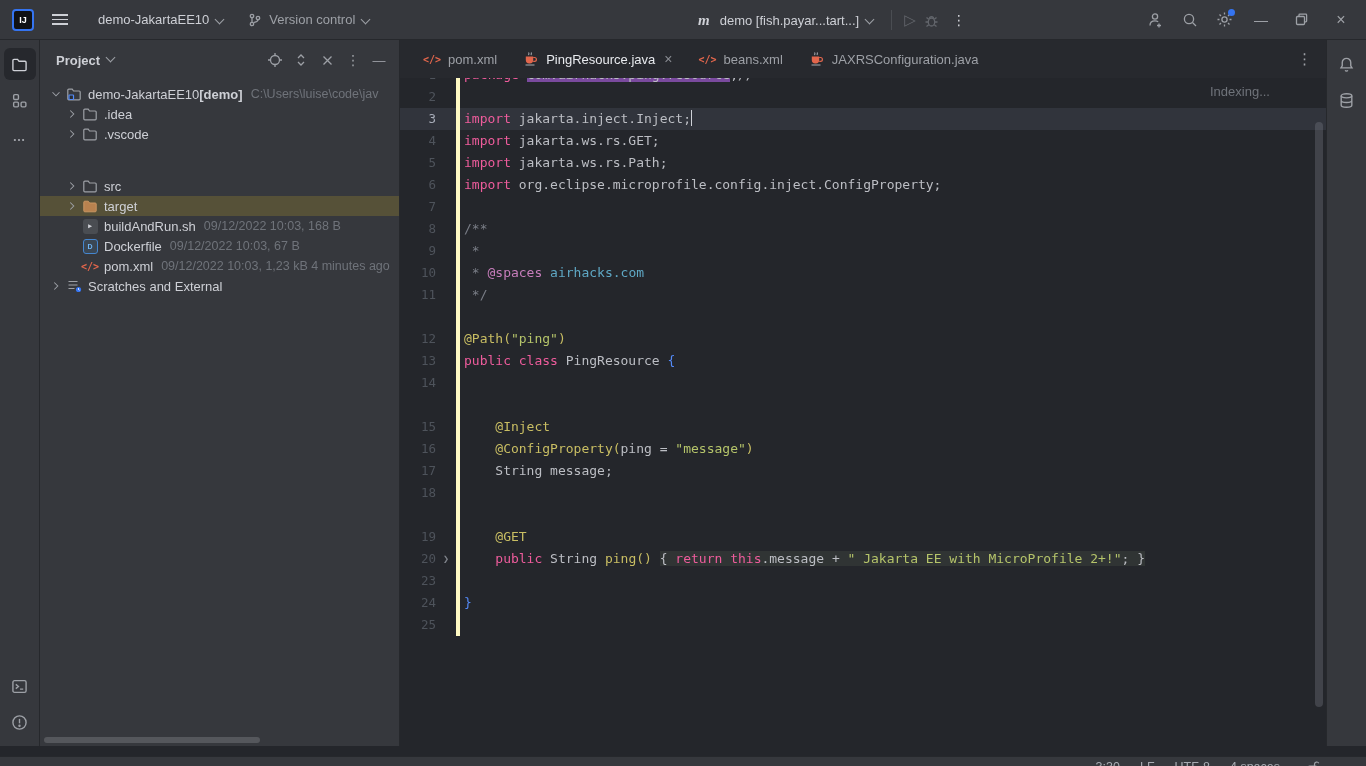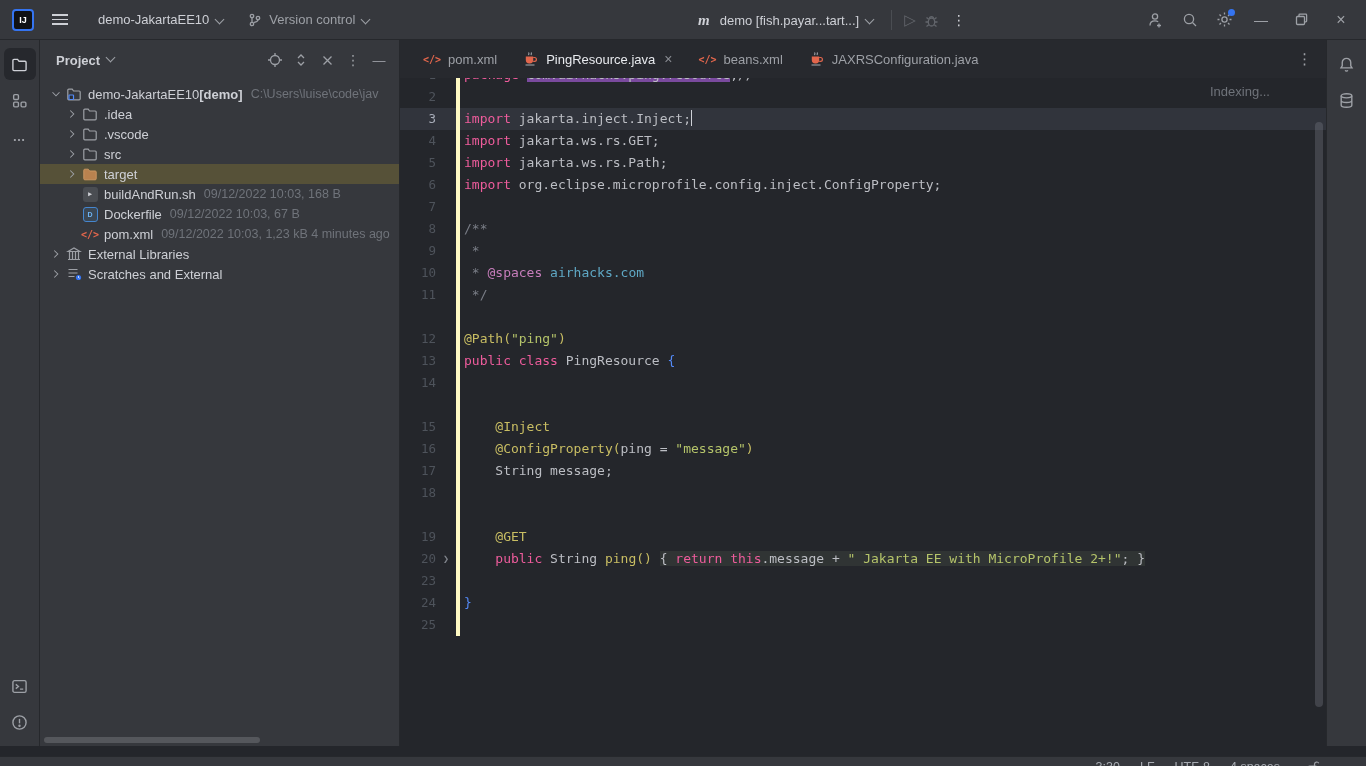--- a/index.html
+++ b/index.html
@@ -260,21 +260,21 @@
             </svg>
           </span>
     <span class="ticon">
             <svg width="16" height="16" viewBox="0 0 16 16" stroke="#9DA0A6" fill="none" stroke-width="1.2">
               <path d="M1.8 4.2a1 1 0 0 1 1-1h3.4l1.4 1.8h5.6a1 1 0 0 1 1 1v6.8a1 1 0 0 1-1 1H2.8a1 1 0 0 1-1-1z"></path>
             </svg>
           </span>
     <span class="tname">.vscode</span>
 
     </div>
-        <div class="trow" style="padding-left: 24px;">
+        <div class="trow" style="padding-left: 24px; margin-top: 32px;">
           <span class="tchev">
             <svg width="14" height="14" viewBox="0 0 16 16" stroke="#9DA0A6" fill="none" stroke-width="1.2">
               <path d="M6 4l4 4-4 4"></path>
             </svg>
           </span>
     <span class="ticon">
             <svg width="16" height="16" viewBox="0 0 16 16" stroke="#9DA0A6" fill="none" stroke-width="1.2">
               <path d="M1.8 4.2a1 1 0 0 1 1-1h3.4l1.4 1.8h5.6a1 1 0 0 1 1 1v6.8a1 1 0 0 1-1 1H2.8a1 1 0 0 1-1-1z"></path>
             </svg>
           </span>
@@ -315,34 +315,20 @@
         </div>
         <div class="trow" style="padding-left: 24px;">
           <span class="tchev"></span>
     <span class="ticon">
             <span class="xml-glyph">&lt;/&gt;</span>
           </span>
     <span class="tname">pom.xml</span>
 
     <span class="meta">09/12/2022 10:03, 1,23 kB 4 minutes ago</span>
         </div>
-        <div class="trow" style="padding-left: 8px;">
-          <span class="tchev">
-            <svg width="14" height="14" viewBox="0 0 16 16" stroke="#9DA0A6" fill="none" stroke-width="1.2">
-              <path d="M6 4l4 4-4 4"></path>
-            </svg>
-          </span>
-    <span class="ticon">
-            <svg width="16" height="16" viewBox="0 0 16 16" stroke="#9DA0A6" fill="none" stroke-width="1.2">
-              <path d="M2 13.5h12 M3.5 6v7 M6.5 6v7 M9.5 6v7 M12.5 6v7 M2 5.5L8 2l6 3.5z"></path>
-            </svg>
-          </span>
-    <span class="tname">External Libraries</span>
-
-    </div>
         <div class="trow" style="padding-left: 8px;">
           <span class="tchev">
             <svg width="14" height="14" viewBox="0 0 16 16" stroke="#9DA0A6" fill="none" stroke-width="1.2">
               <path d="M6 4l4 4-4 4"></path>
             </svg>
           </span>
     <span class="ticon">
             <svg width="16" height="16" viewBox="0 0 16 16" stroke="#9DA0A6" fill="none" stroke-width="1.2">
               <path d="M2.5 3.5h9 M2.5 7h9 M2.5 10.5h6"></path>
               <circle cx="12.5" cy="11.5" r="2.6" fill="#3574F0" stroke="none"></circle>

